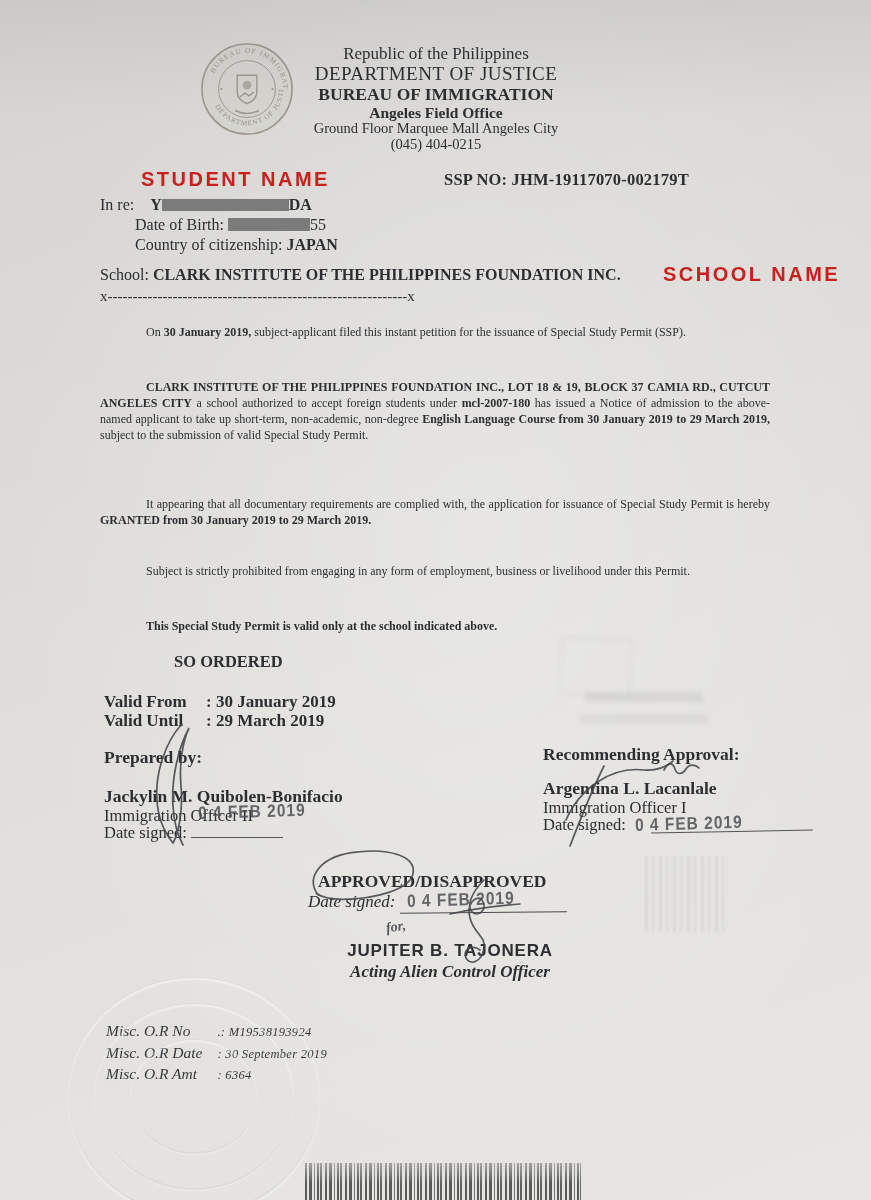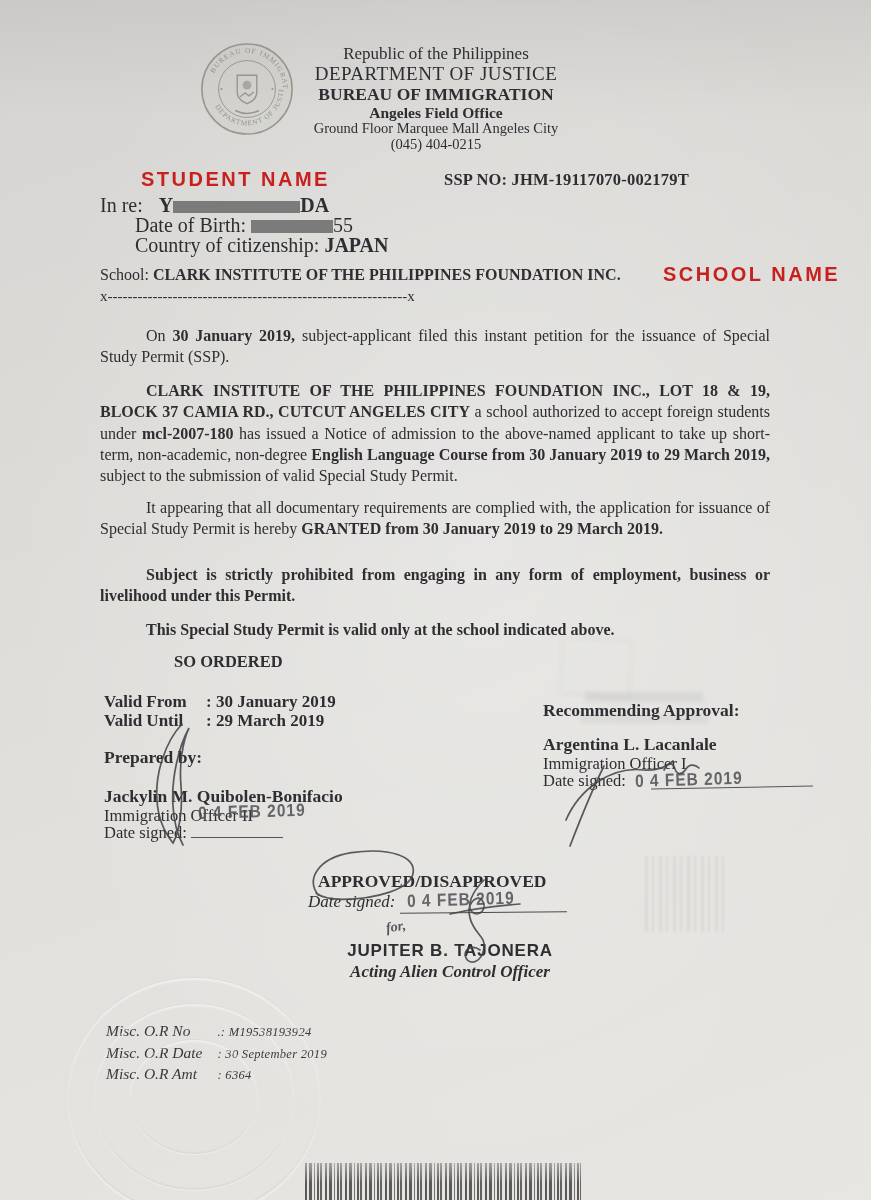--- a/index.html
+++ b/index.html
@@ -24,49 +24,49 @@
   .hdr .h5 { font-size:14.5px; line-height:15.5px; }
   .hdr .h6 { font-size:14.5px; line-height:15.5px; }
 
   .seal { left:198px; top:40px; width:98px; height:98px; opacity:.8; }
 
   .red-note { font-family:"Liberation Sans","DejaVu Sans",sans-serif; font-weight:700;
     font-size:20px; letter-spacing:2.5px; color:#c8201d; white-space:nowrap; }
 
   .sspno { left:444px; top:170px; font-weight:700; font-size:16.5px; letter-spacing:.2px; }
 
-  .inre { left:100px; top:195px; font-size:20px; line-height:20px; }
+  .inre { left:100px; top:195px; font-size:16px; line-height:20px; }
   .inre .lbl { margin-right:16px; }
   .redact { display:inline-block; background:#7b7b7b; vertical-align:-1px; }
   .r1 { width:127px; height:12px; }
   .r2 { width:82px; height:13px; }
   .ind { padding-left:35px; }
 
   .school-row { left:100px; top:266px; font-size:16px; white-space:nowrap; }
   .divider { left:100px; top:288px; font-size:15px; letter-spacing:0; white-space:nowrap; }
 
-  .para { left:100px; width:670px; font-size:16px; line-height:1.33; text-align:justify; }
+  .para { left:100px; width:670px; font-size:12px; line-height:1.33; text-align:justify; }
   .indent { text-indent:46px; }
   .p1 { top:325px; } .p2 { top:380px; } .p3 { top:497px; }
-  .p4 { top:564px; font-weight:700; } .p5 { top:619px; font-weight:700; }
+  .p4 { top:564px; font-weight:400; } .p5 { top:619px; font-weight:700; }
   .so-ordered { left:146px; top:652px; font-weight:700; font-size:16.5px;margin-left:28px; }
 
   .validity { left:104px; top:692px; font-weight:700; font-size:17px; line-height:19px; }
   .validity .vl { display:inline-block; width:102px; }
 
   .blk { font-size:16.5px; }
   .blk .bh { font-weight:700; font-size:17.5px; }
   .blk .bn { font-weight:700; font-size:17.5px; }
   .prepared { left:104px; top:747px; width:310px; height:100px; }
   .prepared .bn { position:absolute; top:39px; white-space:nowrap; }
   .prepared .bt { position:absolute; top:59px; }
   .prepared .bd { position:absolute; top:76px; }
   .u-line { display:inline-block; width:92px; border-bottom:1.6px solid #54545a; height:13px; }
 
-  .recommending { left:543px; top:700px; width:280px; height:100px; }
+  .recommending { left:543px; top:744px; width:280px; height:100px; }
   .recommending .bn { position:absolute; top:34px; white-space:nowrap; }
   .recommending .bt { position:absolute; top:54px; }
   .recommending .bd { position:absolute; top:71px; white-space:nowrap; }
 
   .stamp { font-family:"Liberation Sans","DejaVu Sans",sans-serif; font-weight:700;
     font-size:15px; letter-spacing:1px; color:rgba(82,82,88,.88);
     transform:scale(1.03,1.18) rotate(-1.5deg); transform-origin:left center; white-space:nowrap; }
   .stamp1 { position:absolute; left:94px; top:57px; }
   .stamp2 { display:inline-block; margin-left:5px; }
   .strike2 { position:absolute; left:108px; top:87px; width:162px; border-top:1.6px solid #55555a; transform:rotate(-1deg); }

